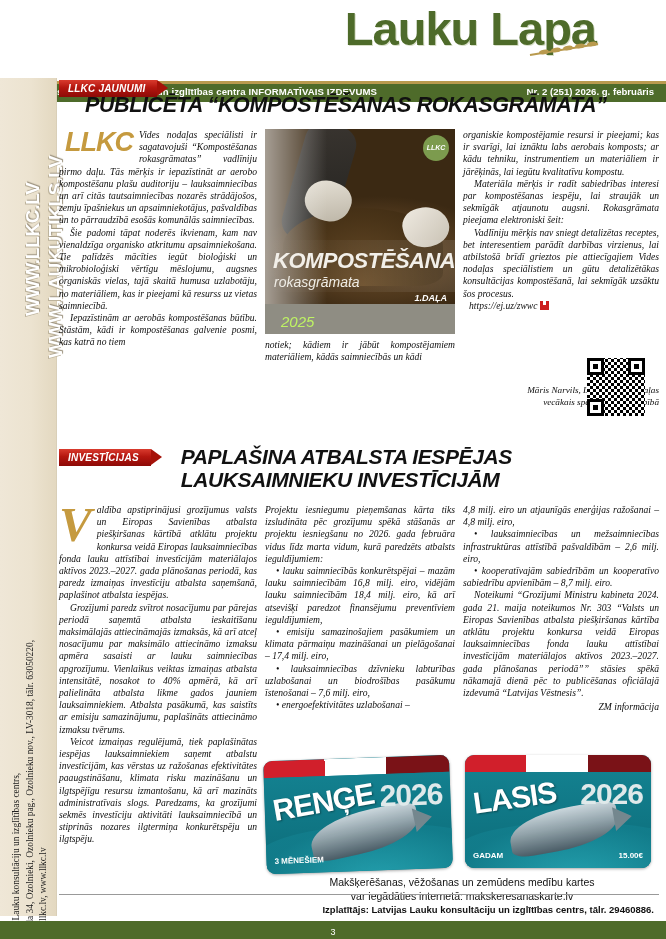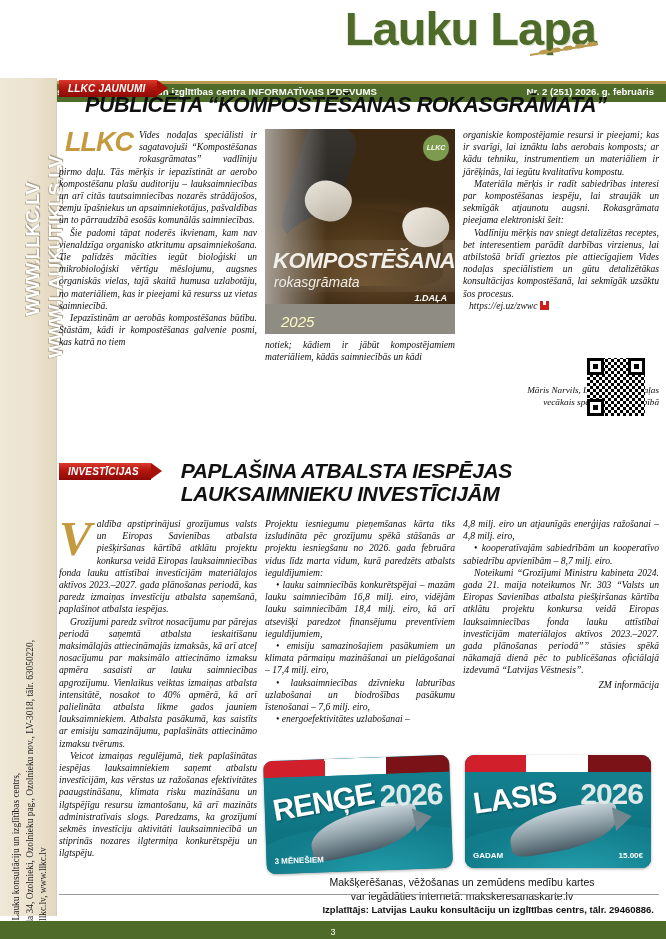--- a/index.html
+++ b/index.html
@@ -246,21 +246,21 @@
   }
   .bc-yearbox {
     position: absolute; left: 0; bottom: 0;
     width: 190px; height: 30px;
     background: #8f8d83;
   }
   .bc-year {
     position: absolute; left: 16px; bottom: 6px;
     font-family: "Liberation Sans", sans-serif;
     font-size: 15px;
-    color: #fef9c3;
+    color: #bef264;
   }
   .bc-logo {
     position: absolute; right: 6px; top: 6px;
     width: 26px; height: 26px;
     border-radius: 50%;
     background: #7c9b4e;
     color: #ffffff;
     font-family: "Liberation Sans", sans-serif;
     font-size: 7px; font-weight: bold;
     text-align: center;
@@ -301,21 +301,21 @@
     background: #cc1f1f;
     position: relative; top: 1px;
     margin-left: 2px;
   }
   .bookmark:after {
     content: ""; position: absolute;
     left: 3px; top: 0; width: 3px; height: 4px; background: #ffffff;
   }
 
   
-  .art2 { position: relative; margin-top: 14px; }
+  .art2 { position: relative; }
   .a2cols { position: relative; margin-top: 9px; height: 330px; }
   .a2c1 { left: 0;   top: 0; width: 198px; }
   .a2c2 { left: 206px; top: 0; width: 190px; }
   .a2c3 { left: 404px; top: 0; width: 196px; }
 
   .dropcap {
     float: left;
     font-family: "Liberation Serif", serif;
     font-weight: bold;
     font-size: 49px;
@@ -547,20 +547,21 @@
       <div class="col a2c2">
         <p class="noind">Projektu iesniegumu pieņemšanas kārta tiks izsludināta pēc grozījumu spēkā stāšanās ar projektu iesniegšanu no 2026. gada februāra vidus līdz marta vidum, kurā paredzēts atbalsts ieguldījumiem:</p>
         <p>• lauku saimniecībās konkurētspējai – mazām lauku saimniecībām 16,8 milj. eiro, vidējām lauku saimniecībām 18,4 milj. eiro, kā arī atsevišķi paredzot finansējumu preventīviem ieguldījumiem,</p>
         <p>• emisiju samazinošajiem pasākumiem un klimata pārmaiņu mazināšanai un pielāgošanai – 17,4 milj. eiro,</p>
         <p>• lauksaimniecības dzīvnieku labturības uzlabošanai un biodrošības pasākumu īstenošanai – 7,6 milj. eiro,</p>
         <p>• energoefektivitātes uzlabošanai –</p>
       </div>
 
       <div class="col a2c3">
         <p class="noind">4,8 milj. eiro un atjaunīgās enerģijas ražošanai – 4,8 milj. eiro,</p>
+        <p>• lauksaimniecības un mežsaimniecības infrastruktūras attīstībā pašvaldībām – 2,6 milj. eiro,</p>
         <p>• kooperatīvajām sabiedrībām un kooperatīvo sabiedrību apvienībām – 8,7 milj. eiro.</p>
         <p>Noteikumi “Grozījumi Ministru kabineta 2024. gada 21. maija noteikumos Nr. 303 “Valsts un Eiropas Savienības atbalsta piešķiršanas kārtība atklātu projektu konkursa veidā Eiropas lauksaimniecības fonda lauku attīstībai investīcijām materiālajos aktīvos 2023.–2027. gada plānošanas periodā”” stāsies spēkā nākamajā dienā pēc to publicēšanas oficiālajā izdevumā “Latvijas Vēstnesis”.</p>
         <p class="noind" style="text-align:right; margin-top:2px;">ZM informācija</p>
       </div>
     </div>
   </div>
 
   <div class="cards">
     <div class="card c1">
       <div class="card-top"></div>

